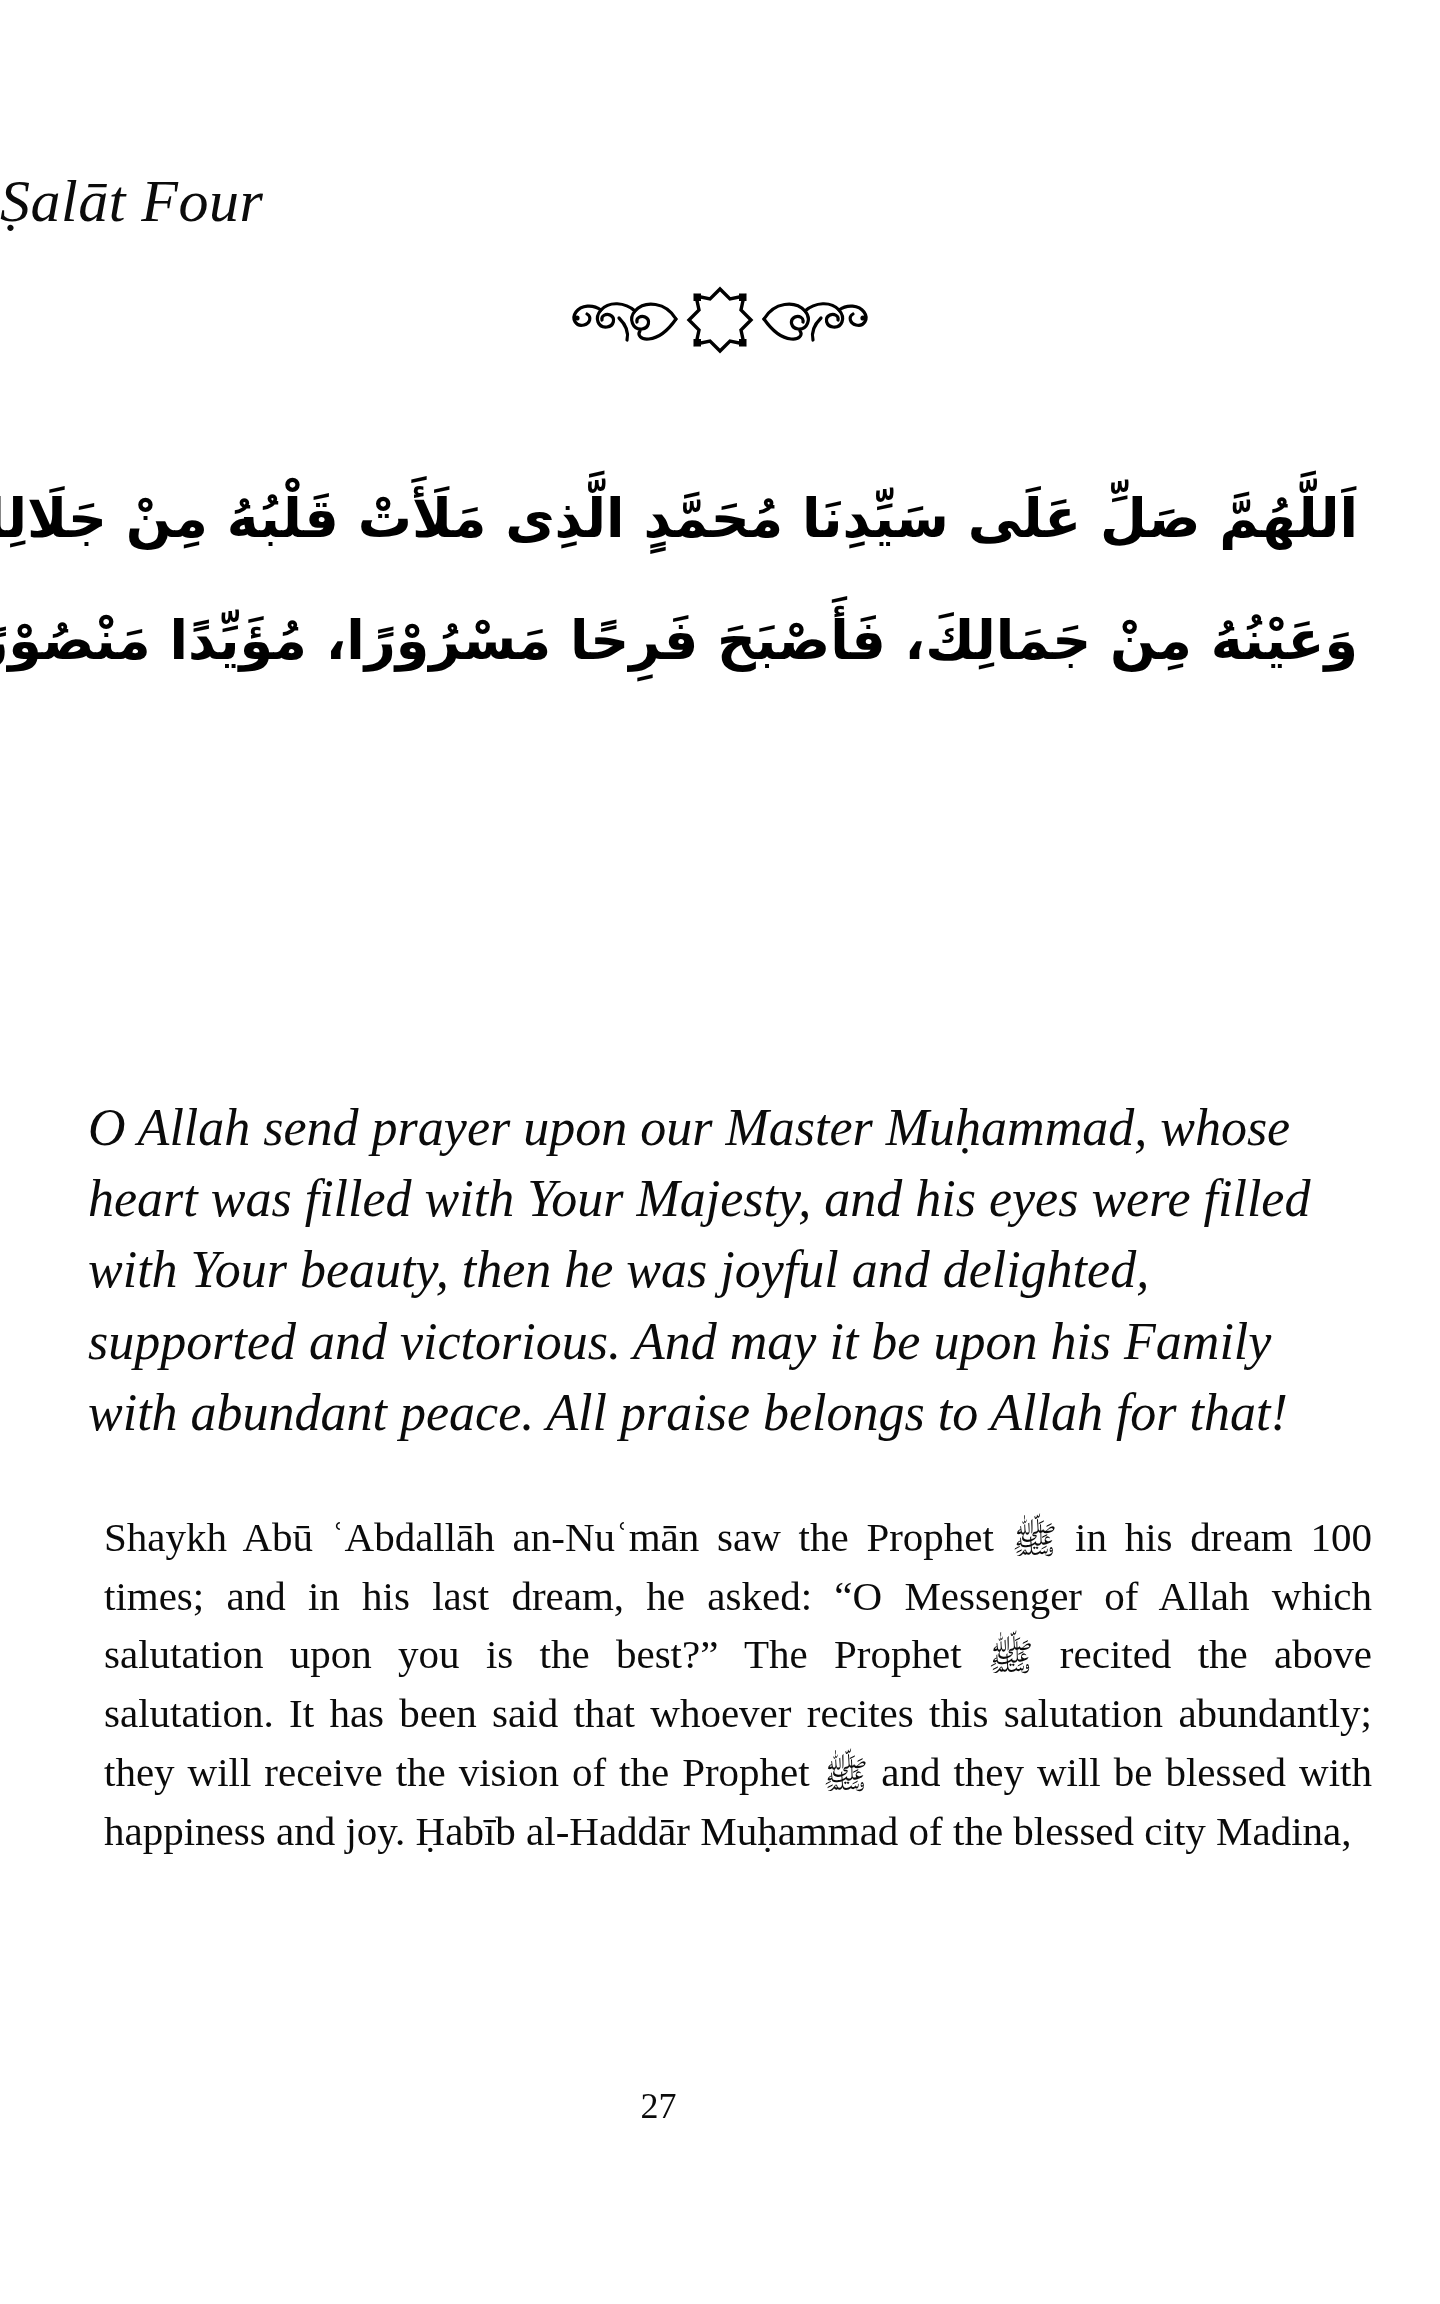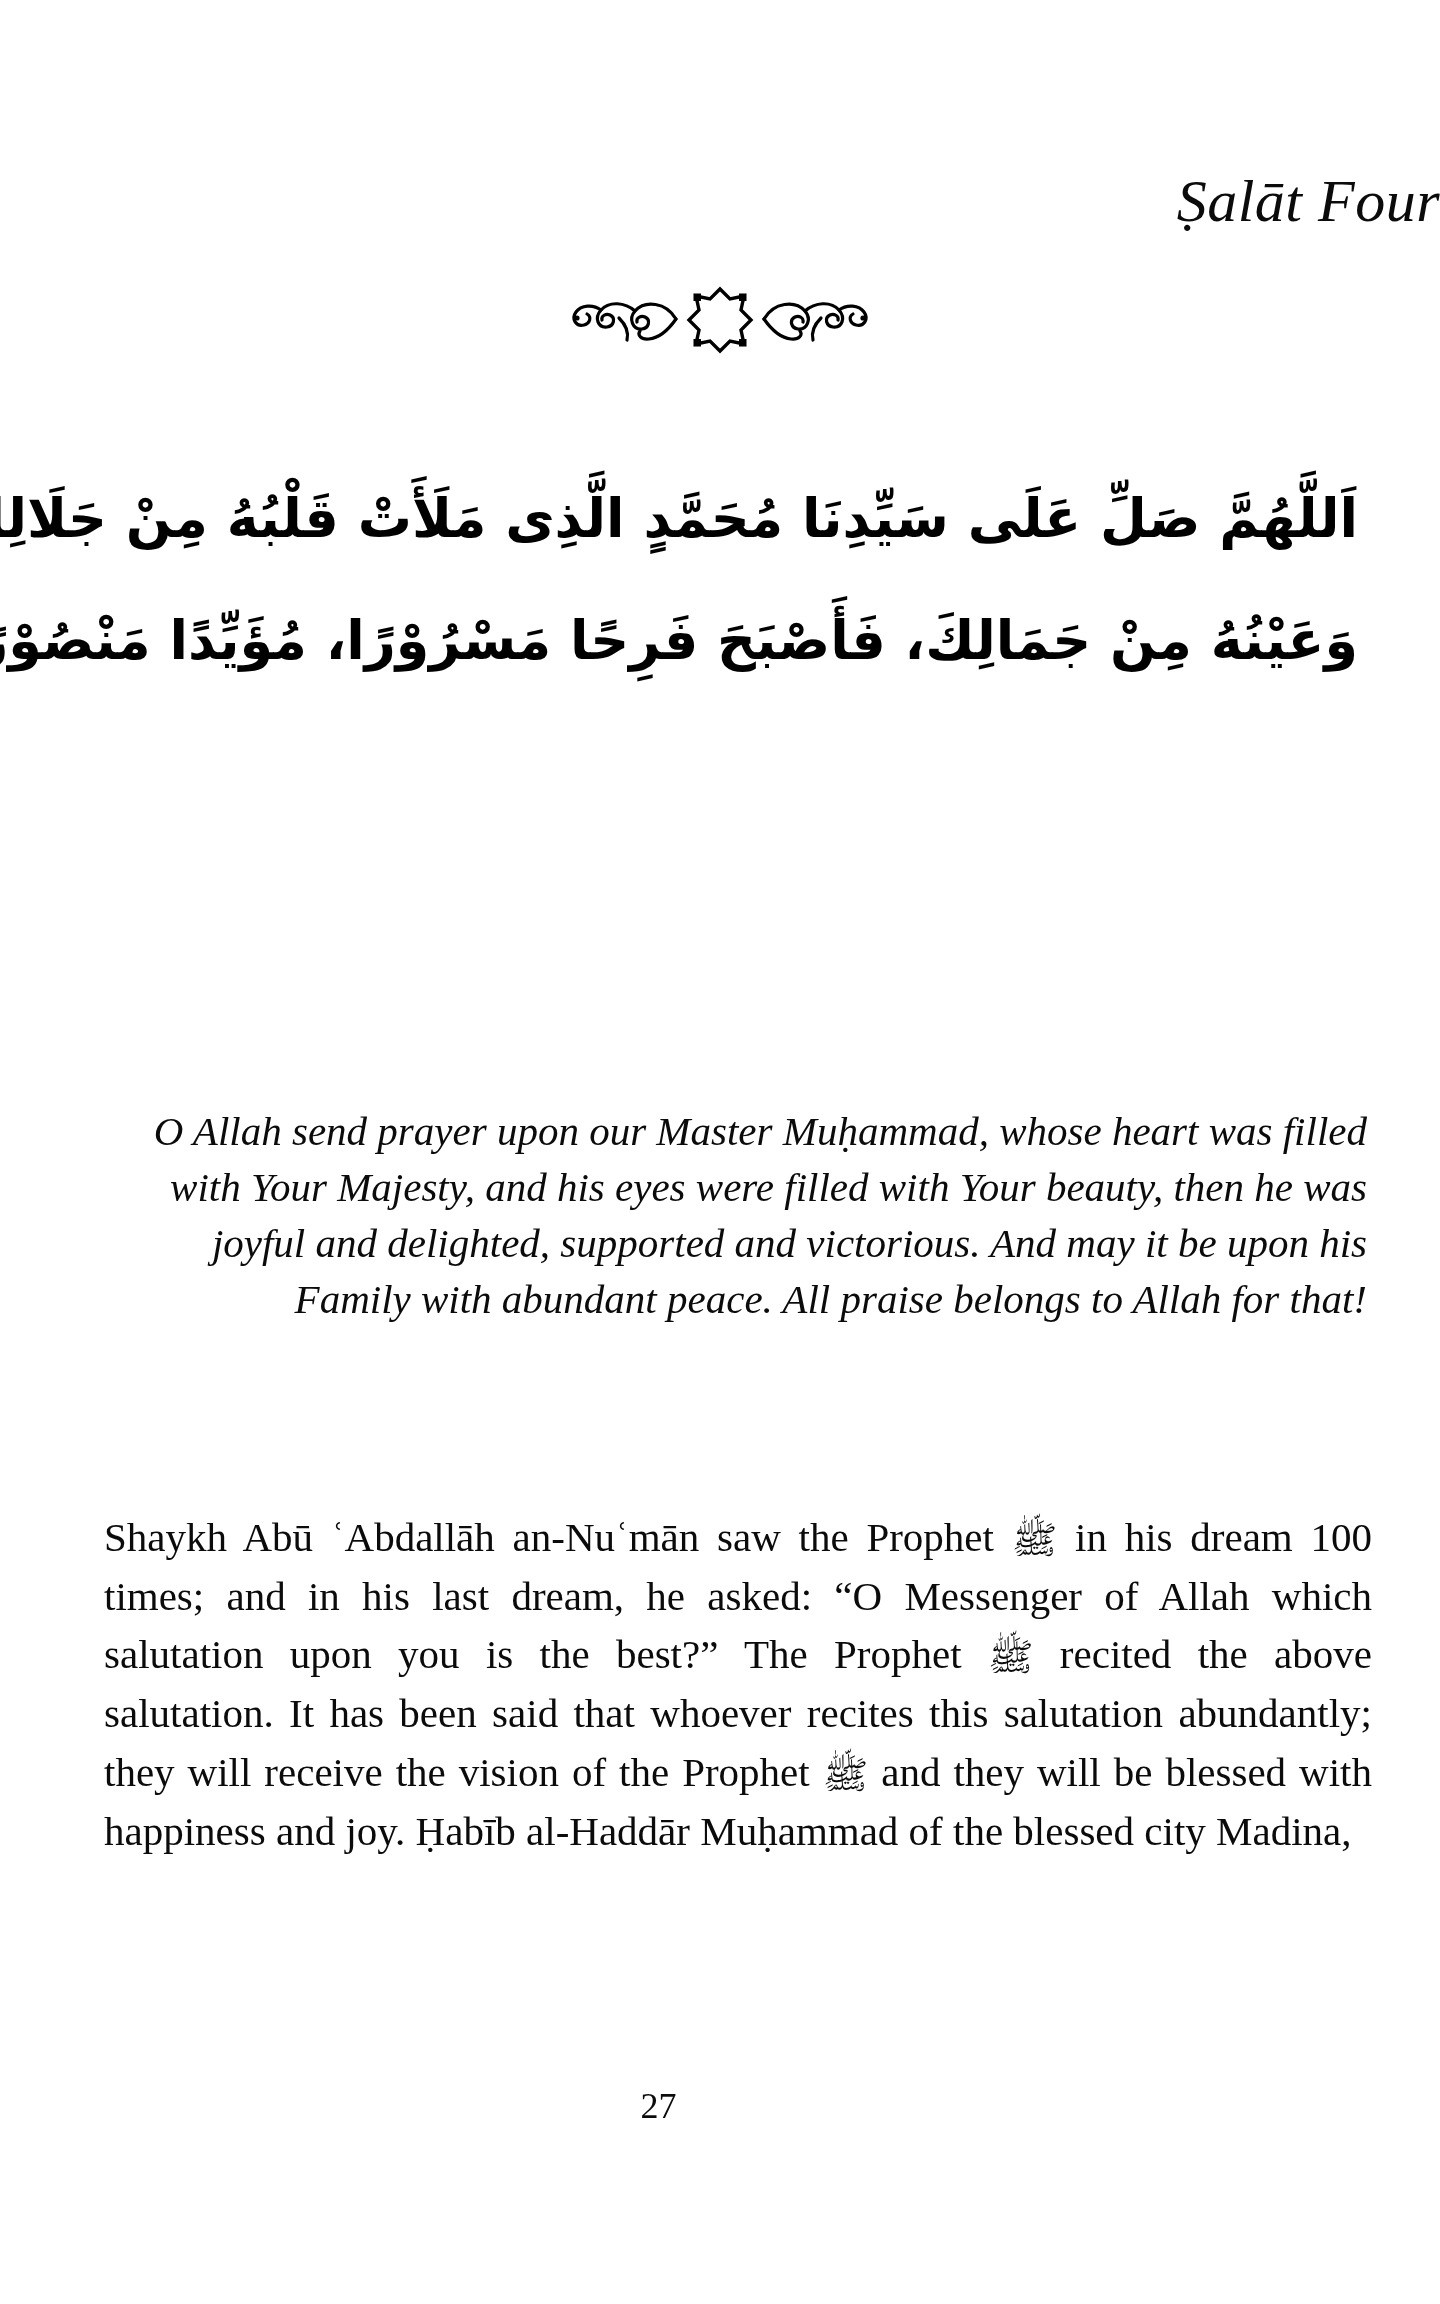--- a/index.html
+++ b/index.html
@@ -18,21 +18,21 @@
     box-sizing: border-box;
     overflow: hidden;
   }
 
   
   .title-block {
     position: absolute;
     top: 170px;
     left: 0;
     width: 1440px;
-    text-align: right;
+    text-align: left;
   }
 
   .page-title {
     font-family: "Liberation Serif", "DejaVu Serif", serif;
     font-style: italic;
     font-weight: 400;
     font-size: 60px;
     letter-spacing: 0.5px;
     line-height: 1.05;
     color: #0b0b0b;
@@ -86,25 +86,25 @@
   .arabic-line.l3 { font-size: 54px; }
 
   
   .translation {
     position: absolute;
     top: 1092px;
     left: 88px;
     width: 1268px;
     font-family: "Liberation Serif", "DejaVu Serif", serif;
     font-style: italic;
-    font-size: 41px;
+    font-size: 52px;
     line-height: 1.37;
     color: #0b0b0b;
-    text-align: right;
-    margin: 11px;
+    text-align: left;
+    margin: 0;
   }
 
   
   .body-paragraph {
     position: absolute;
     top: 1492px;
     left: 88px;
     width: 1268px;
     font-family: "Liberation Serif", "DejaVu Serif", serif;
     font-size: 41px;

